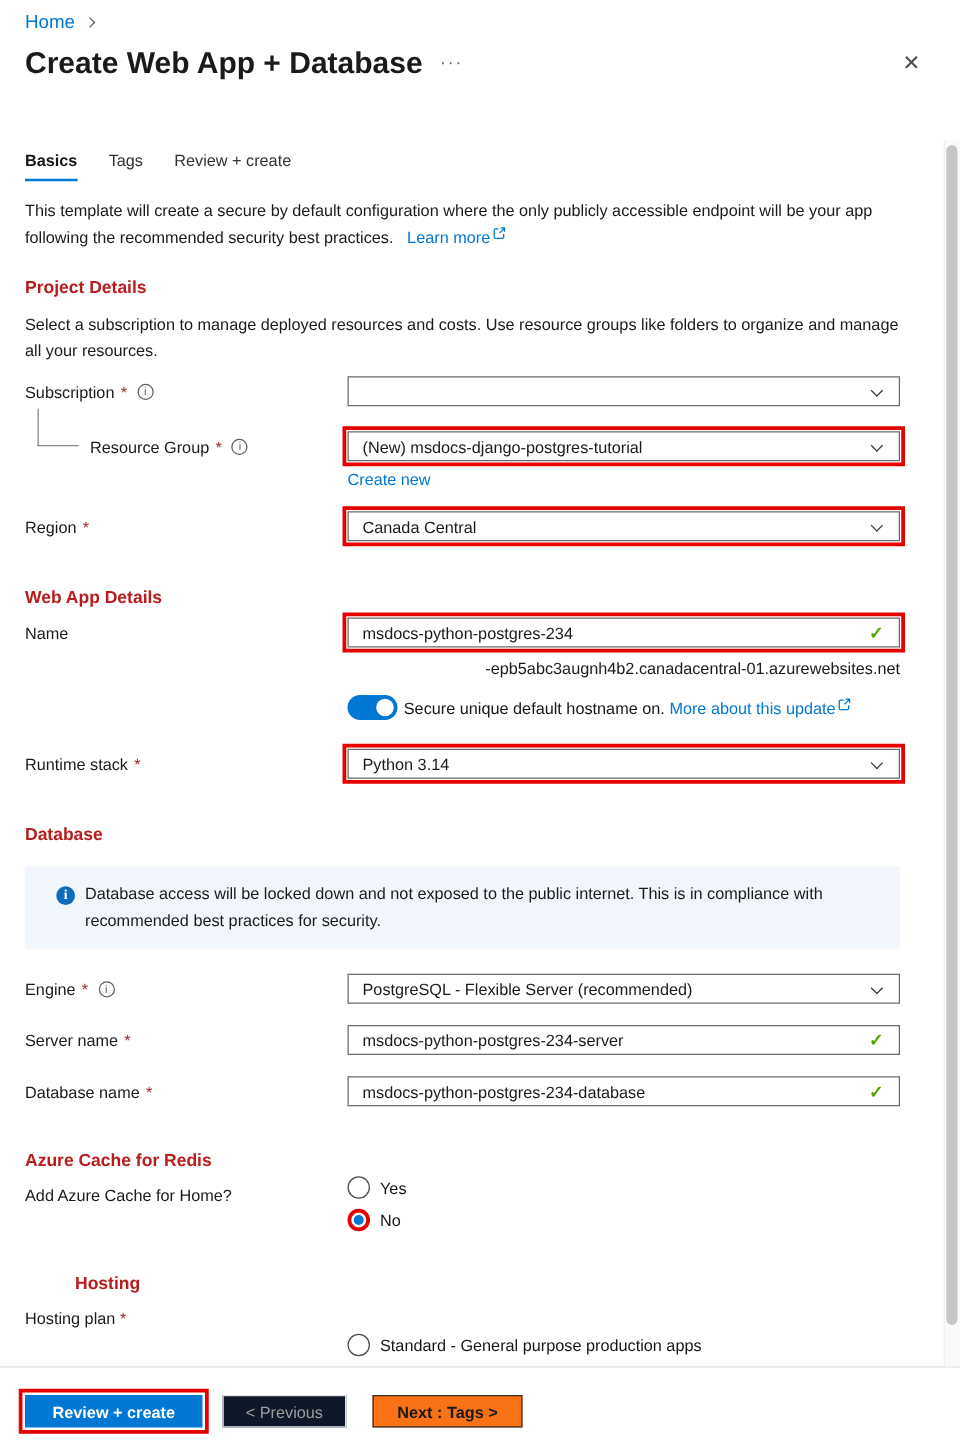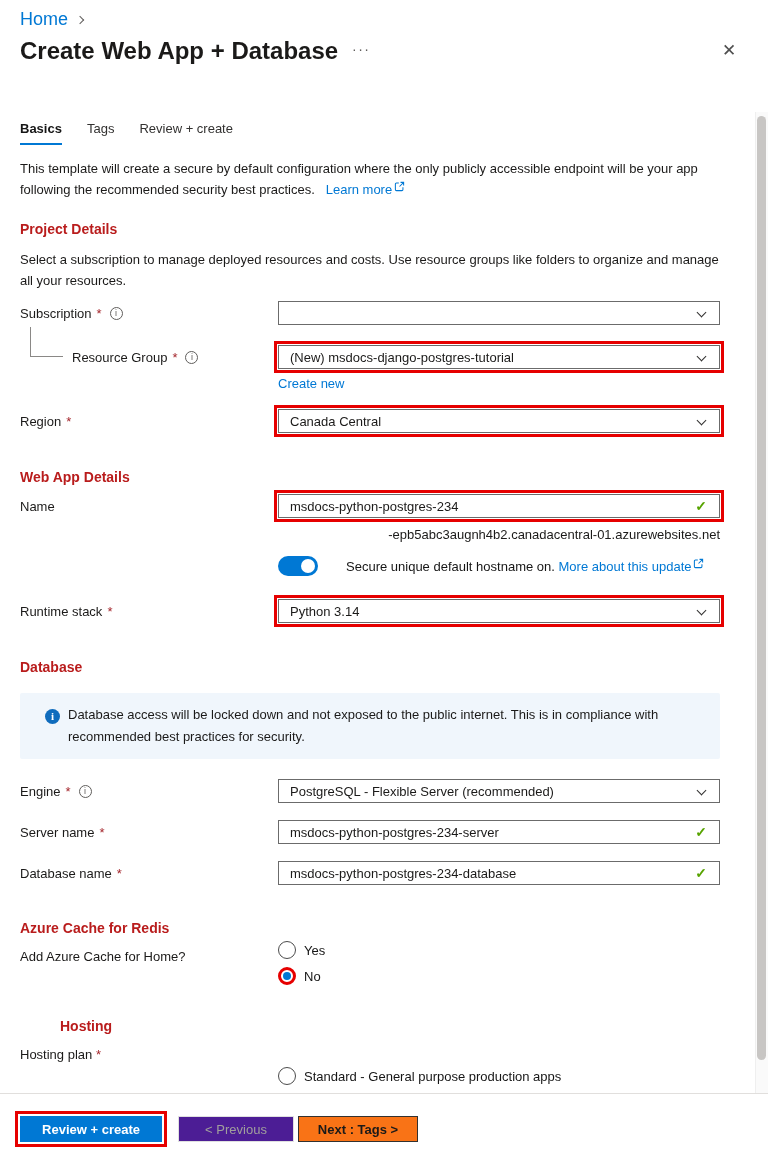--- a/index.html
+++ b/index.html
@@ -2,21 +2,21 @@
 <html><head>
 <meta charset="utf-8">
 <style>
   * { margin:0; padding:0; box-sizing:border-box; }
   html,body { width:768px; height:1164px; background:#fff; }
   body { font-family:"Liberation Sans", sans-serif; color:#161616; }
   .page { position:relative; width:768px; height:1164px; overflow:hidden; background:#fff; }
   .abs { position:absolute; }
 
   
-  .breadcrumb { left:20px; top:9px; display:flex; align-items:center; gap:9px; font-size:18px; }
+  .breadcrumb { left:20px; top:9px; display:flex; align-items:center; gap:9px; font-size:15px; }
   .home-link { color:#0078d4; cursor:pointer; }
   .crumb-chev { width:6px; height:6px; border-top:1.2px solid #605e5c; border-right:1.2px solid #605e5c; transform:rotate(45deg); margin-top:1px; }
 
   
   .page-title { left:20px; top:37px; font-size:24px; font-weight:700; color:#1b1a19; }
   .title-ellipsis { left:352px; top:41px; font-size:14px; letter-spacing:1.5px; color:#605e5c; cursor:pointer; }
   .close-x { left:722px; top:40px; font-size:17px; color:#4f4f4f; cursor:pointer; font-weight:400; }
 
   
   .tabs { left:20px; top:121px; display:flex; gap:25px; font-size:13px; }
@@ -39,41 +39,41 @@
   .control .chev { position:absolute; right:14px; top:7px; width:7px; height:7px; border-right:1.3px solid #323130; border-bottom:1.3px solid #323130; transform:rotate(45deg); }
   .control .check { position:absolute; right:12px; top:3px; color:#57a300; font-size:14px; font-weight:700; }
   .control.red::after { content:""; position:absolute; left:-5px; top:-5px; right:-5px; bottom:-5px; border:3px solid #e60000; pointer-events:none; }
 
   .connector { left:30px; top:327px; width:33px; height:30px; border-left:1px solid #8a8886; border-bottom:1px solid #8a8886; }
   .create-new { left:278px; top:376px; font-size:13px; }
 
   .hostname { right:48px; top:527px; font-size:13px; color:#1b1a19; }
 
   
-  .toggle-row { left:278px; top:556px; display:flex; align-items:center; gap:28px; font-size:13px; }
+  .toggle-row { left:278px; top:556px; display:flex; align-items:center; gap:5px; font-size:13px; }
   .toggle { position:relative; width:40px; height:20px; border-radius:10px; background:#0078d4; cursor:pointer; flex:0 0 auto; }
   .toggle .knob { position:absolute; right:3px; top:3px; width:14px; height:14px; border-radius:50%; background:#fff; }
 
   
   .banner { left:20px; top:693px; width:700px; height:66px; background:#f0f6fc; border-radius:2px; }
   .banner-icon { position:absolute; left:25px; top:16px; width:15px; height:15px; border-radius:50%; background:#0f6cbd; color:#fff; font-family:"Liberation Serif", serif; font-weight:700; font-size:11px; line-height:15px; text-align:center; }
   .banner-text { position:absolute; left:48px; top:11px; width:650px; font-size:13px; line-height:22px; color:#1b1a19; }
 
   
   .radio-option { position:absolute; display:flex; align-items:center; gap:8px; font-size:13px; cursor:pointer; }
   .radio { width:18px; height:18px; border-radius:50%; border:1.5px solid #4c4c4c; background:#fff; display:flex; align-items:center; justify-content:center; flex:0 0 auto; }
   .radio.sel { border:3px solid #e60000; }
   .radio.sel .dot { width:8px; height:8px; border-radius:50%; background:#0078d4; }
 
   
   .footer-divider { left:0; top:1093px; width:768px; border-top:1px solid #e1dfdd; }
   .btn { position:absolute; top:1116px; height:26px; display:flex; align-items:center; justify-content:center; font-size:13px; cursor:pointer; }
   .btn-review { left:20px; width:142px; background:#0078d4; color:#fff; font-weight:700; }
   .btn-review::after { content:""; position:absolute; left:-5px; top:-5px; right:-5px; bottom:-5px; border:3px solid #e60000; pointer-events:none; }
-  .btn-prev { left:178px; width:116px; background:#4c1d95; color:#a19f9d; border:1px solid #e0e0e0; cursor:default; }
+  .btn-prev { left:178px; width:99px; background:#0f172a; color:#a19f9d; border:1px solid #e0e0e0; cursor:default; }
   .btn-next { left:298px; width:120px; background:#f97316; color:#1b1a19; border:1px solid #323130; font-weight:700; }
 
   
   .scroll-track { left:755px; top:112px; width:13px; height:981px; background:#fafafa; border-left:1px solid #efefef; }
   .scroll-thumb { left:757px; top:116px; width:9px; height:944px; background:#c8c6c4; border-radius:5px; cursor:pointer; }
 </style>
 </head>
 <body>
 
 <div class="page">

